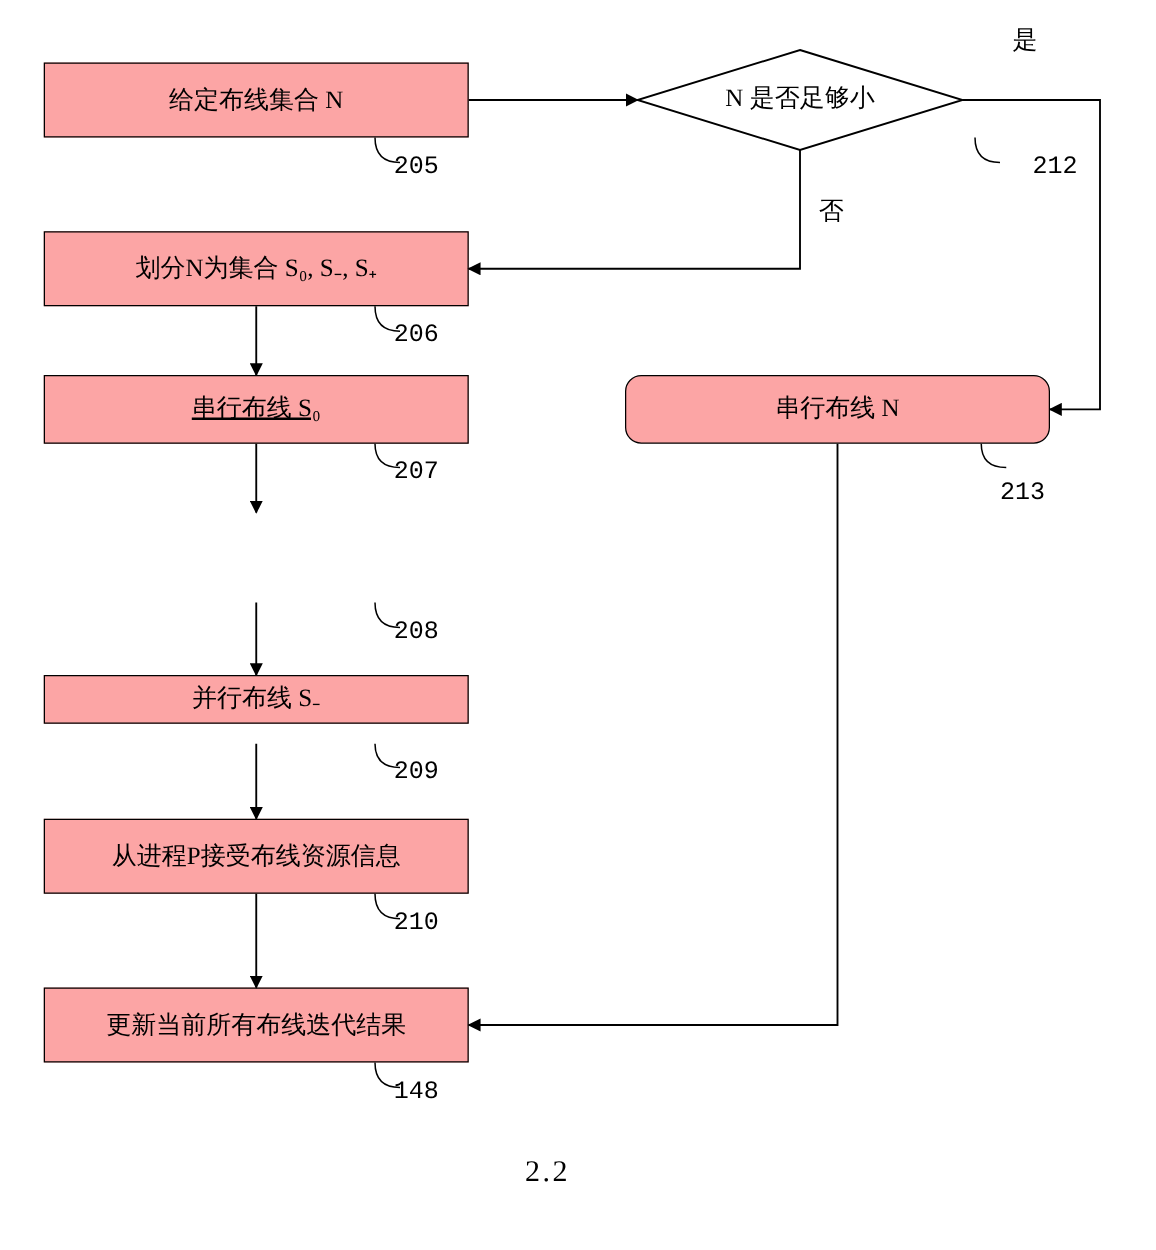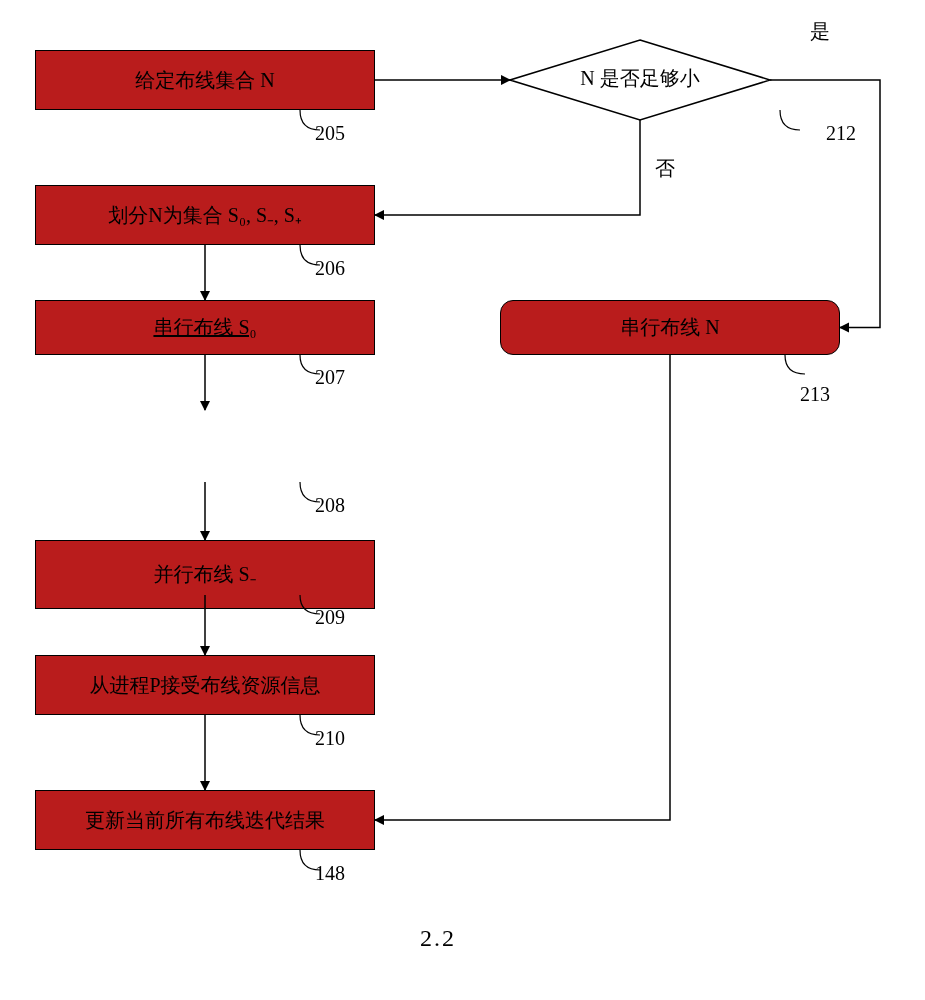--- a/index.html
+++ b/index.html
@@ -9,33 +9,33 @@
     background: #fff;
     font-family: "SimSun", "Songti SC", serif;
   }
   .canvas {
     position: relative;
     width: 925px; height: 1000px;
   }
   .box {
     position: absolute;
     border: 1.5px solid #000;
-    background: #b91c1c;
+    background: #fca5a5;
     display: flex;
     align-items: center;
     justify-content: center;
     text-align: center;
     font-size: 20px;
     line-height: 1.35;
     padding: 4px 8px;
   }
   .tag {
     position: absolute;
     font-size: 20px;
-    font-family: Liberation Serif, serif;
+    font-family: Liberation Mono, monospace;
   }
   .label {
     position: absolute;
     font-size: 20px;
     font-family: "SimSun", serif;
   }
   svg.overlay {
     position: absolute;
     left: 0; top: 0;
     width: 925px; height: 1000px;
@@ -63,21 +63,21 @@
   </div>
   <div class="tag" style="left:315px; top:257px;">206</div>
 
   <div class="box" style="left:35px; top:300px; width:340px; height:55px;text-decoration:underline;">
     <span>串行布线 S₀</span>
   </div>
   <div class="tag" style="left:315px; top:366px;">207</div>
 
   <div class="tag" style="left:315px; top:494px;">208</div>
 
-  <div class="box" style="left:35px; top:540px; width:340px; height:69px;">
+  <div class="box" style="left:35px; top:540px; width:340px; height:39px;">
     <span>并行布线 S₋</span>
   </div>
   <div class="tag" style="left:315px; top:606px;">209</div>
 
   <div class="box" style="left:35px; top:655px; width:340px; height:60px;">
     <span>从进程P接受布线资源信息</span>
   </div>
   <div class="tag" style="left:315px; top:727px;">210</div>
 
   <div class="box" style="left:35px; top:790px; width:340px; height:60px;">

